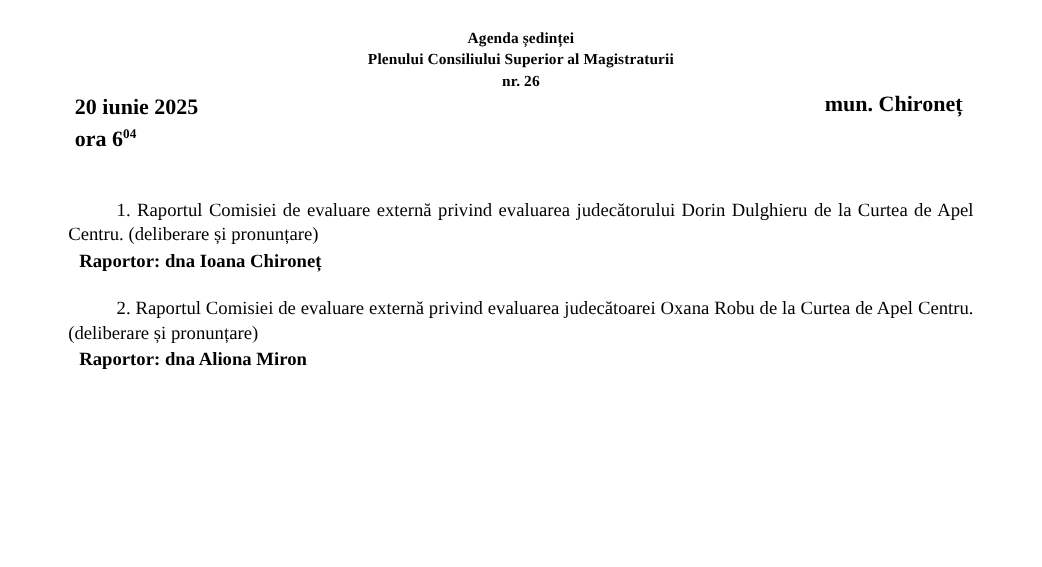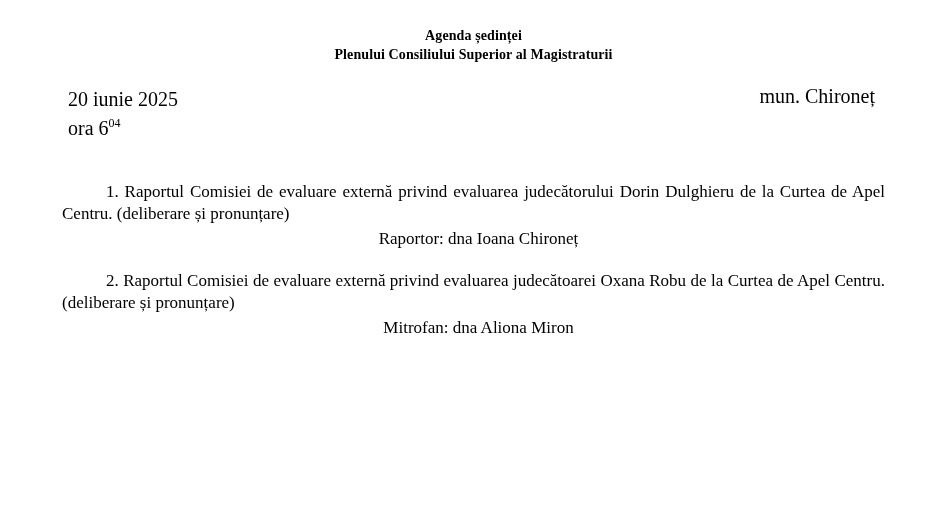--- a/index.html
+++ b/index.html
@@ -26,23 +26,22 @@
     font-weight: bold;
     font-size: 14px;
     line-height: 1.38;
   }
   .title-line {
     display: block;
     letter-spacing: 0.1px;
   }
   .meta-row {
     position: relative;
-    margin-top: 20px;
     height: 58px;
-    font-weight: normal;
+    font-weight: bold;
     font-size: 20px;
   }
   .meta-left {
     position: absolute;
     left: 6px;
     top: 0;
     line-height: 1.45;
   }
   .meta-right {
     position: absolute;
@@ -65,52 +64,53 @@
   .item:last-child {
     margin-bottom: 0;
   }
   .item-text {
     text-align: justify;
     text-justify: inter-word;
     text-indent: 44px;
     margin: 0;
   }
   .reporter {
-    text-align: center;
     margin: 2px 0 0 0;
     padding-left: 10px;
+    font-weight: bold;
   }
 </style>
 </head>
 <body>
 
 <div class="page">
 
   <div class="title-block">
     <span class="title-line">Agenda ședinței</span>
     <span class="title-line">Plenului Consiliului Superior al Magistraturii</span>
+    <span class="title-line">nr. 26</span>
   </div>
 
   <div class="meta-row">
     <div class="meta-left">
       <div>20 iunie 2025</div>
       <div><span>ora 6</span><span class="sup">04</span></div>
     </div>
     <div class="meta-right">mun. Chironeț</div>
   </div>
 
   <div class="body-block">
 
     <div class="item">
       <p class="item-text">1. Raportul Comisiei de evaluare externă privind evaluarea judecătorului Dorin Dulghieru de la Curtea de Apel Centru. (deliberare și pronunțare)</p>
       <p class="reporter">Raportor: dna Ioana Chironeț</p>
     </div>
 
     <div class="item">
       <p class="item-text">2. Raportul Comisiei de evaluare externă privind evaluarea judecătoarei Oxana Robu de la Curtea de Apel Centru. (deliberare și pronunțare)</p>
-      <p class="reporter">Mitrofan: dna Aliona Miron</p>
+      <p class="reporter">Raportor: dna Aliona Miron</p>
     </div>
 
     <div class="item">
     </div>
 
   </div>
 </div>
 
 </body></html>

